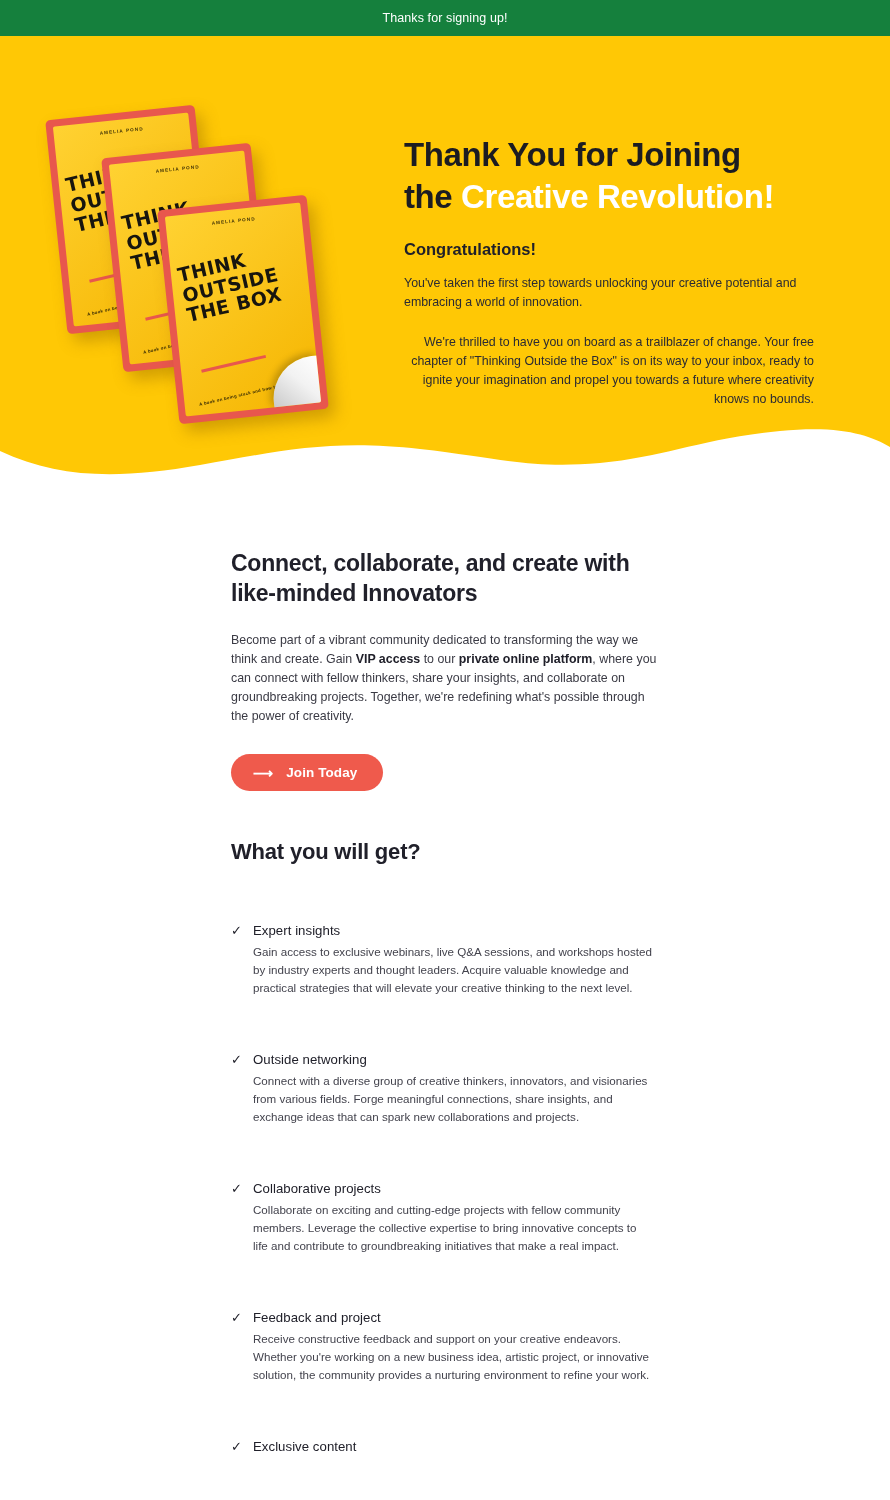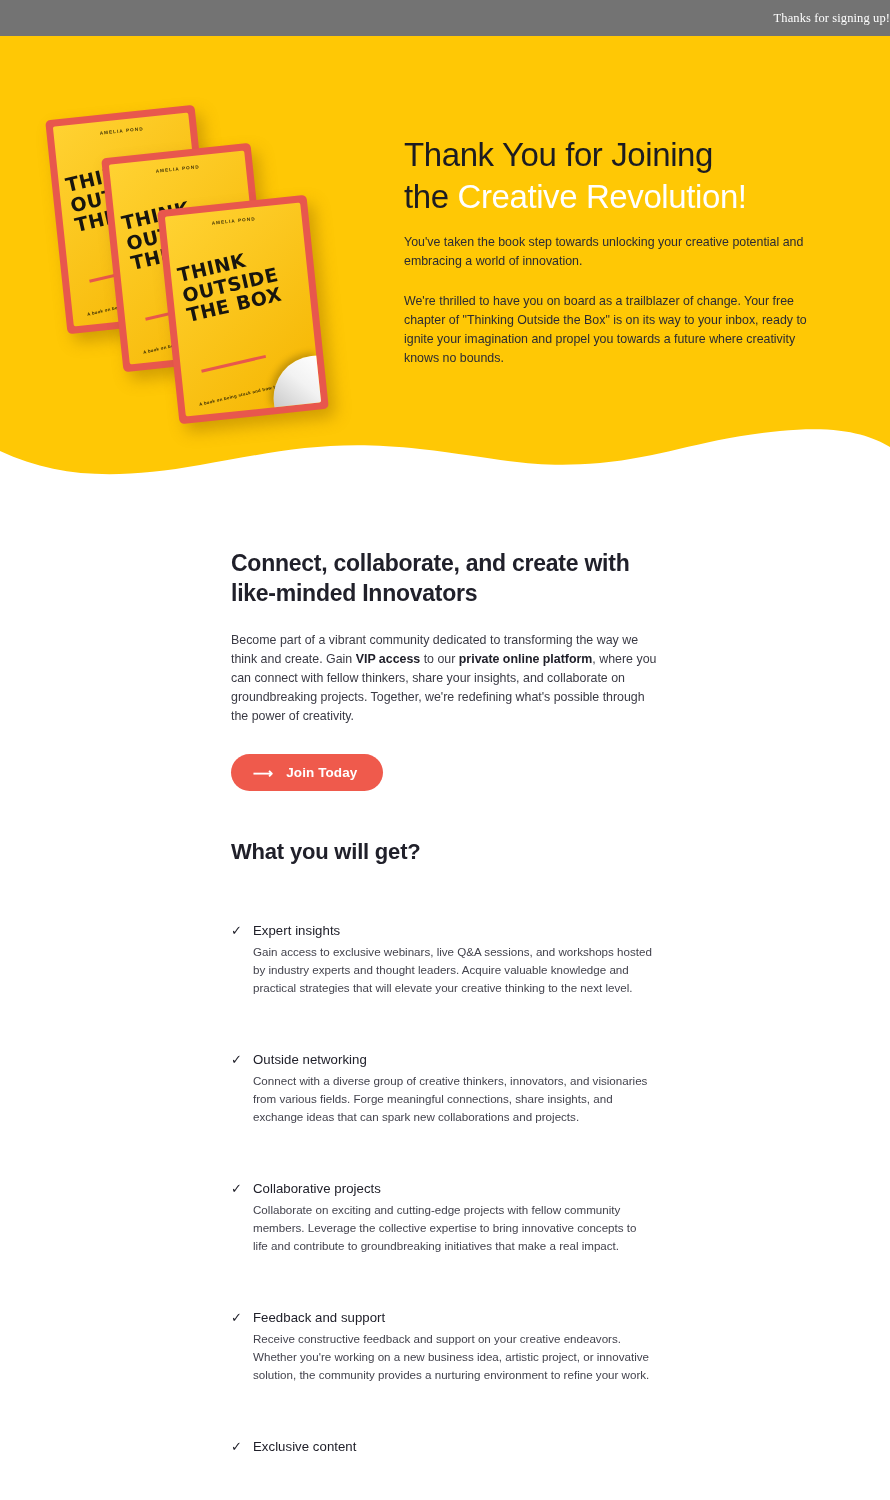--- a/index.html
+++ b/index.html
@@ -6,25 +6,24 @@
   html, body {
     width: 890px;
     background: #ffffff;
     font-family: "Liberation Sans", sans-serif;
   }
   body { width: 890px; min-height: 1500px; position: relative; overflow-x: hidden; }
 
   
   .topbar {
     height: 36px;
-    background: #737373;
+    background: #15803d;
     display: flex;
     align-items: center;
-    justify-content: flex-end;
-    font-family: Liberation Serif, serif;
+    justify-content: center;
   }
   .topbar-text {
     color: #ffffff;
     font-size: 12.5px;
     letter-spacing: .1px;
   }
 
   
   .hero {
     position: relative;
@@ -45,39 +44,39 @@
     height: 330px;
   }
   .hero-right {
     padding-left: 10px;
     padding-top: 36px;
     width: 420px;
   }
   .hero-title {
     font-size: 33px;
     line-height: 1.28;
-    font-weight: 400;
+    font-weight: 700;
     color: #1c1c22;
     letter-spacing: -0.4px;
   }
   .hero-title .hl { color: #ffffff; }
   .hero-sub {
     margin-top: 22px;
     font-size: 16.5px;
     font-weight: 600;
     color: #20202a;
   }
   .hero-p {
     margin-top: 15px;
     font-size: 12.4px;
     line-height: 1.53;
     color: #2b2b33;
     max-width: 412px;
   }
-  .hero-p + .hero-p { margin-top: 21px; }
+  .hero-p + .hero-p { margin-top: 21px; text-align: right; }
 
   
   .books { position: absolute; left: 8px; top: 8px; width: 300px; height: 310px; }
   .book {
     position: absolute;
     width: 150px;
     height: 215px;
     background: #e8574d;
     border-radius: 5px;
     box-shadow: 6px 9px 16px rgba(120,80,0,.34);
@@ -265,21 +264,22 @@
         </div>
 
       </div>
     </div>
 
     <div class="hero-right">
       <h1 class="hero-title">
         <span>Thank You for Joining</span><br>
         <span>the </span><span class="hl">Creative Revolution!</span>
       </h1>
-      <p class="hero-p">You've taken the book step towards unlocking your creative potential and embracing a world of innovation.</p>
+      <div class="hero-sub">Congratulations!</div>
+      <p class="hero-p">You've taken the first step towards unlocking your creative potential and embracing a world of innovation.</p>
       <p class="hero-p">We're thrilled to have you on board as a trailblazer of change. Your free chapter of "Thinking Outside the Box" is on its way to your inbox, ready to ignite your imagination and propel you towards a future where creativity knows no bounds.</p>
     </div>
 
   </div>
 
   <svg class="wave" viewBox="0 0 890 56" preserveAspectRatio="none">
     <path d="M0,30 C60,58 120,58 200,44 C280,30 330,18 420,28 C500,37 530,48 600,42 C665,36 700,18 780,10 C840,4 870,14 890,26 L890,56 L0,56 Z" fill="#ffffff"></path>
   </svg>
 </section>
 
@@ -319,21 +319,21 @@
         <div class="benefit-head">
           <span class="check">✓</span>
           <span class="benefit-name">Collaborative projects</span>
         </div>
         <p class="benefit-desc">Collaborate on exciting and cutting-edge projects with fellow community members. Leverage the collective expertise to bring innovative concepts to life and contribute to groundbreaking initiatives that make a real impact.</p>
       </div>
 
       <div class="benefit">
         <div class="benefit-head">
           <span class="check">✓</span>
-          <span class="benefit-name">Feedback and support</span>
+          <span class="benefit-name">Feedback and project</span>
         </div>
         <p class="benefit-desc">Receive constructive feedback and support on your creative endeavors. Whether you're working on a new business idea, artistic project, or innovative solution, the community provides a nurturing environment to refine your work.</p>
       </div>
 
       <div class="benefit">
         <div class="benefit-head">
           <span class="check">✓</span>
           <span class="benefit-name">Exclusive content</span>
         </div>
       </div>

